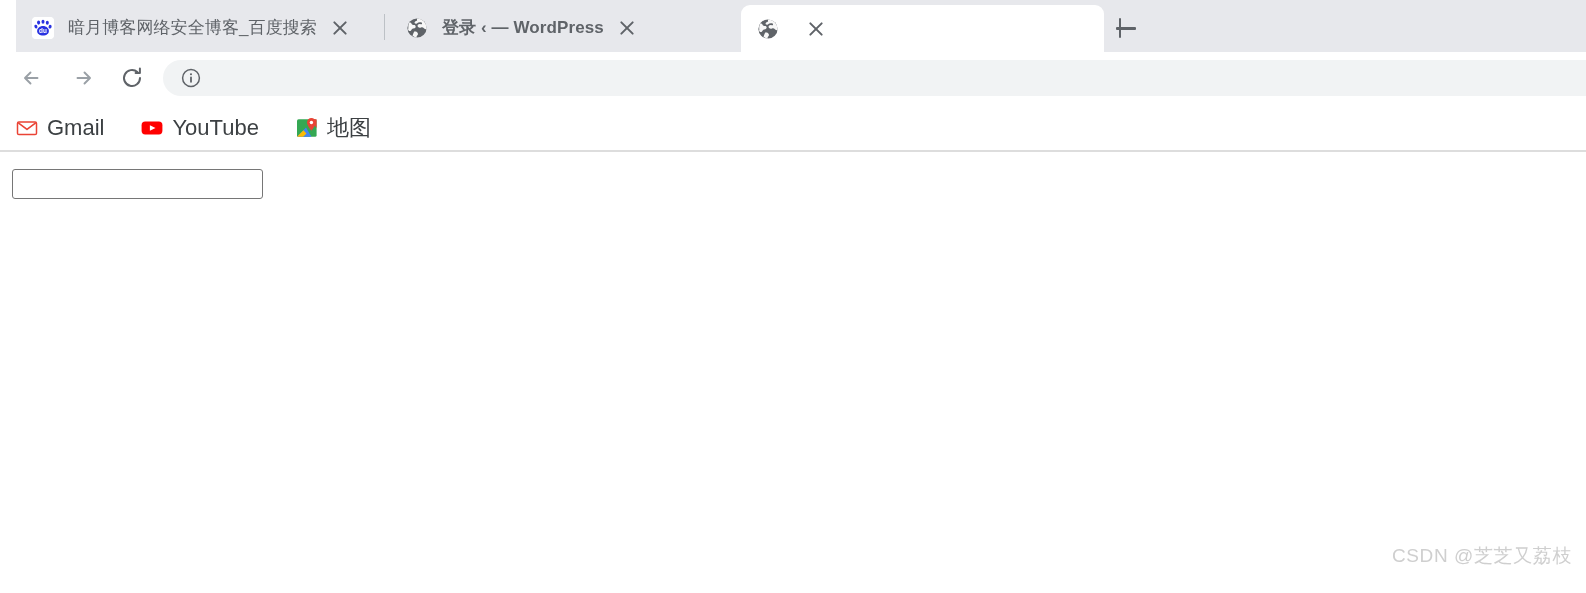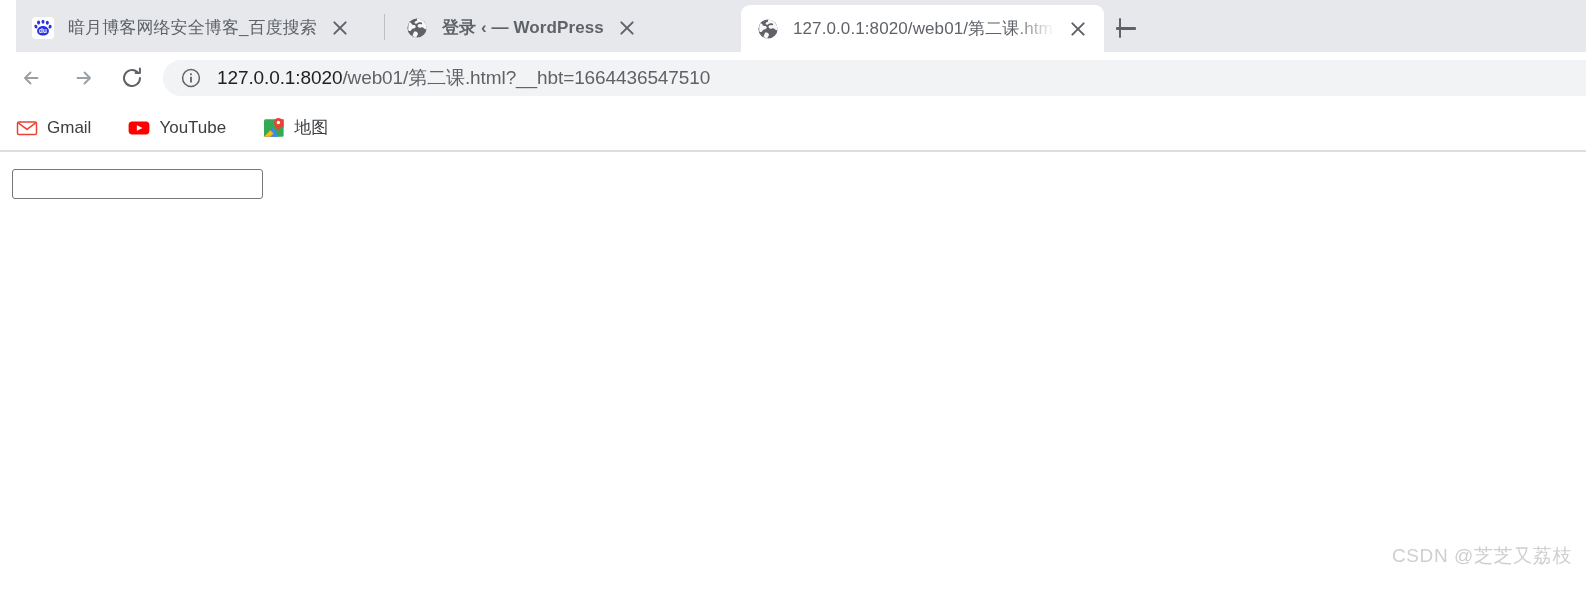--- a/index.html
+++ b/index.html
@@ -186,21 +186,21 @@
     border-radius: 4px;
     cursor: pointer;
   }
   .bmk-icon {
     width: 22px; height: 22px;
     flex: 0 0 22px;
     margin-right: 9px;
     position: relative;
   }
   .bmk-label {
-    font-size: 17px;
+    font-size: 22px;
     color: #3c4043;
     white-space: nowrap;
     line-height: 22px;
   }
 
   
   .page-sep {
     position: absolute;
     left: 0; top: 150px;
     width: 1586px;
@@ -282,21 +282,20 @@
 
   <div class="tab active" style="left:725px; width:363px;">
     <span class="tab-favicon">
       <svg class="fav-globe" width="22" height="22" viewBox="0 0 22 22" xmlns="http://www.w3.org/2000/svg">
         <circle cx="11" cy="11" r="9.6" fill="#5f6368"></circle>
         <path d="M11 1.4a9.6 9.6 0 0 1 9.6 9.6c0 .4-.03.8-.08 1.2-1.1.2-1.9-.3-2.6-1-.8-.8-1.8-1.1-2.9-.7-1.2.45-2.4.1-3.1-.8-.55-.7-.4-1.6.25-2.2.7-.65 1.7-.7 2.5-.3.6.3 1.2.1 1.35-.5.16-.65-.3-1.2-.95-1.35-1.5-.35-3.1.05-4.25 1.1-.6.55-1.45.5-1.95-.1-.5-.6-.35-1.45.3-1.9.55-.4 1.2-.7 1.9-.9A9.7 9.7 0 0 1 11 1.4z" fill="#ffffff" opacity="0.95"></path>
         <path d="M3.3 5.6c1.1-.1 1.9.45 2.4 1.35.45.8 1.25 1.2 2.15 1.05.95-.15 1.7.45 1.8 1.4.1.95-.55 1.75-1.5 1.85-1.3.15-2.4.85-3 2-.45.85-1.45 1.1-2.25.6-.75-.45-1-1.45-.6-2.25A9.6 9.6 0 0 1 3.3 5.6z" fill="#ffffff" opacity="0.95"></path>
         <path d="M8.2 14.6c1.5-.55 3 .15 3.6 1.6.35.85.1 1.8-.6 2.35-.65.5-.75 1.2-.3 1.85-1.6-.15-3.1-.75-4.35-1.7.35-1.3.85-2.6 1.65-4.1z" fill="#ffffff" opacity="0.95"></path>
       </svg>
     </span>
-    <span class="tab-title" style="max-width:262px;">127.0.0.1:8020/web01/第二课.html</span>
     <span class="tab-close"></span>
   </div>
 
   <div class="newtab"></div>
 </div>
 
 <div class="toolbar">
 
   <span class="navbtn nav-back">
     <svg width="34" height="34" viewBox="0 0 34 34" xmlns="http://www.w3.org/2000/svg">
@@ -317,23 +316,20 @@
     </svg>
   </span>
 
   <div class="omnibox">
     <span class="omni-info">
       <svg width="20" height="20" viewBox="0 0 20 20" xmlns="http://www.w3.org/2000/svg">
         <circle cx="10" cy="10" r="8.4" fill="none" stroke="#5f6368" stroke-width="1.5"></circle>
         <circle cx="10" cy="6.2" r="1.05" fill="#5f6368"></circle>
         <rect x="9.1" y="8.6" width="1.8" height="6.1" rx="0.9" fill="#5f6368"></rect>
       </svg>
-    </span>
-    <span class="omni-url">
-      <span class="host">127.0.0.1:8020</span><span class="path">/web01/第二课.html</span><span class="path">?__hbt=1664436547510</span>
     </span>
   </div>
 </div>
 
 <div class="bookmarks">
 
   <div class="bmk">
     <span class="bmk-icon">
       <svg width="22" height="22" viewBox="0 0 22 22" xmlns="http://www.w3.org/2000/svg">
         <rect x="1.5" y="5" width="19" height="12.6" rx="1.4" fill="#ffffff" stroke="#ea4335" stroke-width="1.5"></rect>

